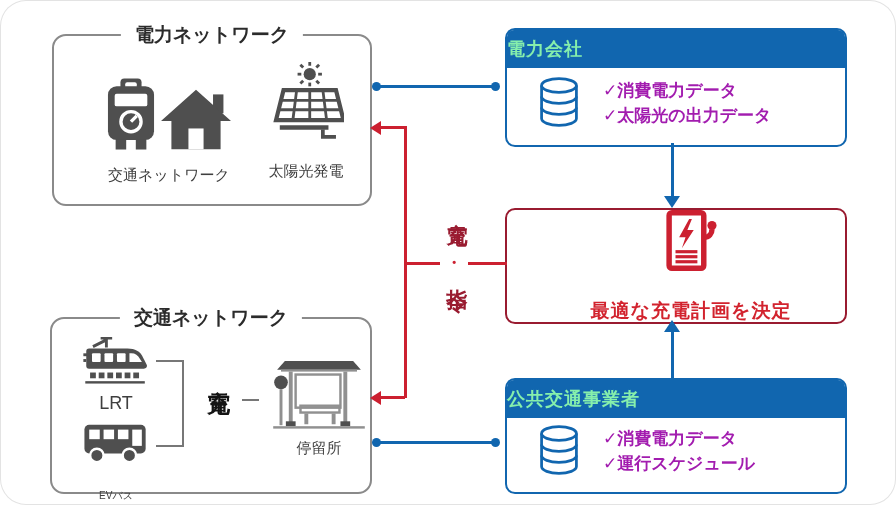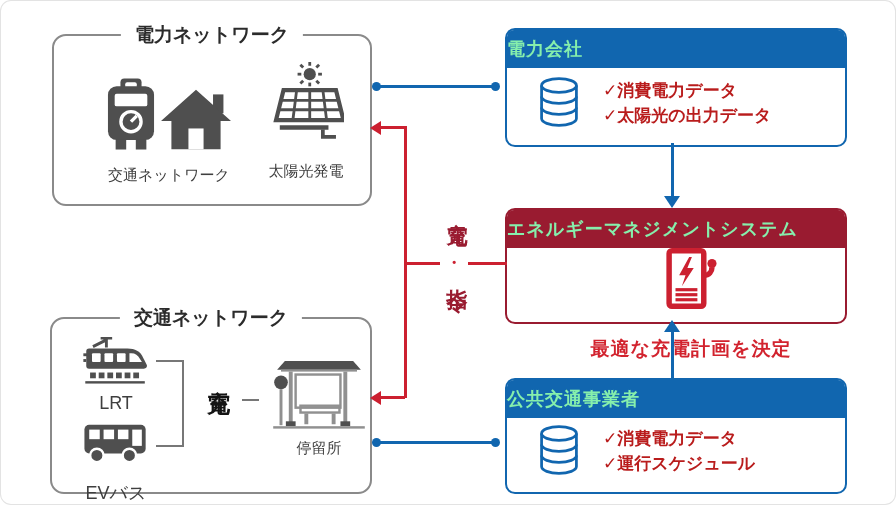--- a/index.html
+++ b/index.html
@@ -1,36 +1,36 @@
 <!DOCTYPE html>
 <html><head>
 <meta charset="utf-8">
 <style>
   html,body{margin:0;padding:0;background:#ffffff;}
-  #stage{position:relative;width:896px;height:505px;background:#fff;border-radius:11px;
+  #stage{position:relative;width:896px;height:505px;background:#fff;border-radius:26px;
          box-shadow:0 0 0 1px #e3e3e3 inset;overflow:hidden;
          font-family:"Liberation Sans","DejaVu Sans",sans-serif;}
 
   
   .net-box{position:absolute;border:2px solid #8a8a8a;border-radius:14px;background:#fff;}
   .net-legend{position:absolute;top:-14px;left:50%;transform:translateX(-50%);
               background:#fff;padding:0 14px;font-size:19px;font-weight:bold;color:#2b2b2b;
               white-space:nowrap;}
   .icon-label{font-size:15px;color:#3f3f3f;text-align:center;}
 
   
   .info-box{position:absolute;width:338px;border-radius:10px;background:#fff;}
   .info-box.blue{border:2px solid #1166af;}
   .info-box.red{border:2px solid #991b30;}
   .box-head{height:38px;display:flex;align-items:center;justify-content:flex-start;
             border-radius:7px 7px 0 0;color:#86efac;font-size:18px;font-weight:bold;letter-spacing:1px;}
   .blue .box-head{background:#1166af;}
   .red  .box-head{background:#991b30;}
   .box-body{display:flex;align-items:center;gap:22px;padding:0 0 0 30px;}
-  .check-list{list-style:none;margin:0;padding:0;color:#b91c1c;font-size:17px;
+  .check-list{list-style:none;margin:0;padding:0;color:#a21caf;font-size:17px;
               font-weight:600;line-height:1.45;}
   .ems-text{color:#d2232e;font-size:19px;font-weight:bold;letter-spacing:1px;}
 
   
   .hline,.vline{position:absolute;}
   .blue-l{background:#1166af;}
   .red-l{background:#cc2030;}
   .dot{position:absolute;width:9px;height:9px;border-radius:50%;background:#1166af;}
   .ah{position:absolute;width:0;height:0;}
   .ah-down{border-left:8px solid transparent;border-right:8px solid transparent;border-top:12px solid #1166af;}
@@ -145,21 +145,21 @@
         <svg width="64" height="44" viewBox="0 0 66 46">
           <rect x="0" y="4" width="64" height="30" rx="5" fill="#4f4f4f"></rect>
           <rect x="5" y="9" width="11" height="10" fill="#fff"></rect>
           <rect x="20" y="9" width="11" height="10" fill="#fff"></rect>
           <rect x="35" y="9" width="11" height="10" fill="#fff"></rect>
           <rect x="50" y="9" width="10" height="17" fill="#fff"></rect>
           <circle cx="13" cy="36" r="7" fill="#4f4f4f" stroke="#fff" stroke-width="2.5"></circle>
           <circle cx="47" cy="36" r="7" fill="#4f4f4f" stroke="#fff" stroke-width="2.5"></circle>
         </svg>
       </span>
-      <div class="icon-label" style="font-size:18px;margin-top:12px;">EVバス</div>
+      <div class="icon-label" style="font-size:10px;margin-top:20px;">EVバス</div>
     </div>
 
     <div class="hline" style="left:104px;top:41px;width:28px;height:2px;background:#777;"></div>
     <div class="hline" style="left:104px;top:126px;width:28px;height:2px;background:#777;"></div>
     <div class="vline" style="left:130px;top:41px;width:2px;height:87px;background:#777;"></div>
 
     <div class="abs vtext" style="left:152px;top:53px;font-size:23px;font-weight:bold;color:#141414;">充電</div>
 
     <div class="hline" style="left:190px;top:80px;width:17px;height:2px;background:#777;"></div>
 
@@ -199,23 +199,20 @@
         </svg>
       </span>
       <ul class="check-list">
         <li>✓消費電力データ</li>
         <li>✓太陽光の出力データ</li>
       </ul>
     </div>
   </div>
 
   <div class="info-box red" style="left:505px;top:208px;height:112px;">
-    <div class="box-head">
-      <span>エネルギーマネジメントシステム</span>
-    </div>
     <div class="box-body" style="height:68px;flex-direction:column;">
       <span>
         <svg width="54" height="62" viewBox="0 0 58 68">
           <rect x="5" y="3" width="38" height="61" rx="3" fill="none" stroke="#cc2030" stroke-width="6"></rect>
           <polygon points="27,10 16,30 23,30 19,42 32,22 25,22 30,10" fill="#cc2030"></polygon>
           <rect x="12" y="44" width="24" height="3.5" fill="#cc2030"></rect>
           <rect x="12" y="49.5" width="24" height="3.5" fill="#cc2030"></rect>
           <rect x="12" y="55" width="24" height="3.5" fill="#cc2030"></rect>
           <path d="M43 30 c6 0 9 -4 9 -9" fill="none" stroke="#cc2030" stroke-width="6"></path>
           <circle cx="52" cy="17" r="5" fill="#cc2030"></circle>

